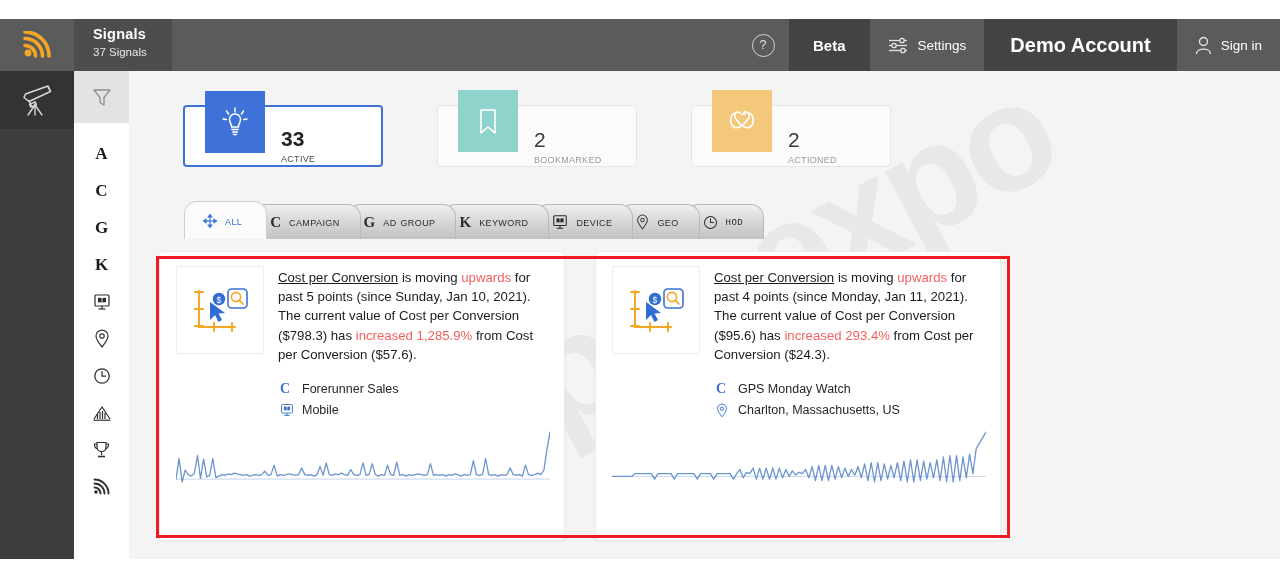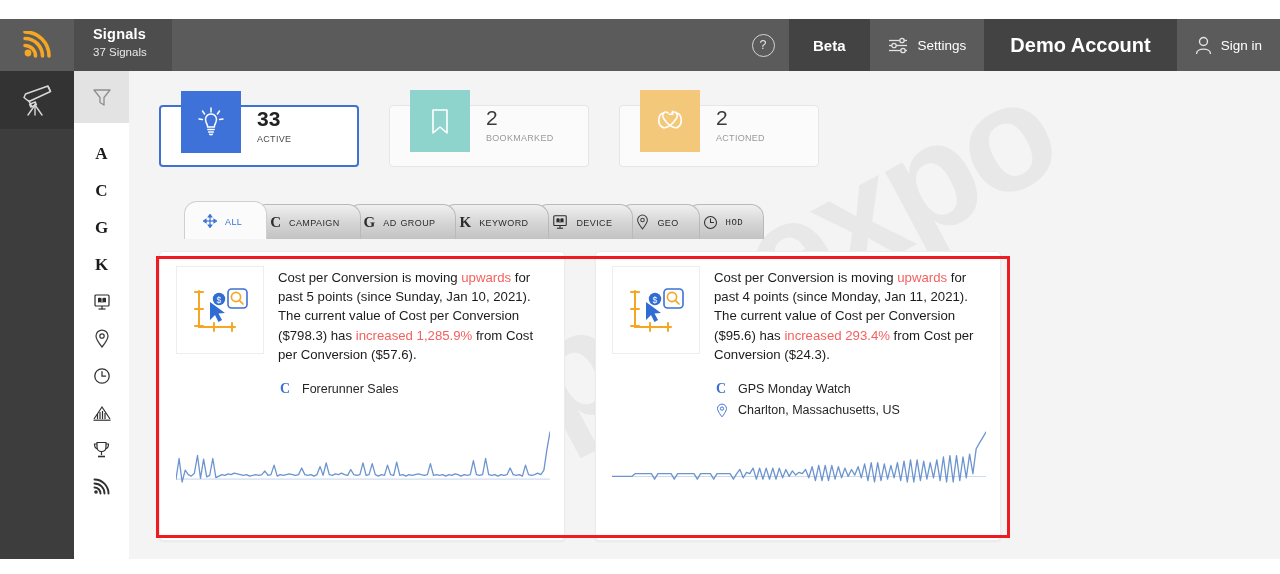--- a/index.html
+++ b/index.html
@@ -83,22 +83,23 @@
     font-size: 150px; font-weight: bold; color: #000;
     opacity: .045; transform: rotate(-28deg); letter-spacing: -6px;
     pointer-events: none; user-select: none; white-space: nowrap;
     font-family: "Liberation Sans", sans-serif;
   }
 
   
   .stats { position: absolute; left: 30px; top: 34px; display: flex; gap: 30px; }
   .stat {
     width: 200px; height: 62px; background: #fbfbfb; border: 1px solid #e6e6e6;
-    border-radius: 4px; display: flex; align-items: flex-start; position: relative;
+    border-radius: 4px; display: flex; align-items: flex-end; position: relative;
     cursor: pointer;
+    margin-left: 24px;
   }
   .stat.active { background: #fff; border: 2px solid #3d72d4; }
   .stat .sq {
     position: absolute; left: 20px; top: -16px; width: 60px; height: 62px;
     display: flex; align-items: center; justify-content: center;
   }
   .stat.active .sq { background: #3f72d9; }
   .stat.book .sq { background: #8fd3cd; }
   .stat.act  .sq { background: #f4c87a; }
   .stat .txt { margin-left: 96px; }
@@ -140,21 +141,21 @@
     border: 1px solid #ececec; border-radius: 4px;
     box-shadow: 0 1px 2px rgba(0,0,0,.05);
     padding: 14px 16px 0 16px; position: relative;
   }
   .scard-top { display: flex; gap: 14px; }
   .thumb {
     width: 88px; height: 88px; border: 1px solid #ededed; background: #fff;
     flex: 0 0 88px; display: flex; align-items: center; justify-content: center;
   }
   .desc { flex: 1; font-size: 13.2px; line-height: 19.2px; color: #1c1c1c; padding-top: 2px; }
-  .desc .u { }
+  .desc .u { text-decoration: underline; }
   .desc .red { color: #f4615f; }
   .meta { margin-top: 15px; margin-left: 104px; }
   .meta-row {
     display: flex; align-items: center; gap: 8px;
     font-size: 12.5px; color: #262626; height: 20px; margin-bottom: 1px;
   }
   .meta-row .mi { color: #3d72d4; display: flex; align-items: center; width: 14px;}
   .meta-row .mi.lt { font-family: "Liberation Serif", serif; font-weight: bold; font-size: 14px; }
   .spark { position: absolute; left: 16px; bottom: 52px; width: 374px; height: 62px; }
 
@@ -467,20 +468,31 @@
           <div class="desc">
             <span class="u">Cost per Conversion</span><span> is moving </span><span class="red">upwards</span><span> for past 5 points (since Sunday, Jan 10, 2021). The current value of Cost per Conversion ($798.3) has </span><span class="red">increased 1,285.9%</span><span> from Cost per Conversion ($57.6).</span>
           </div>
         </div>
 
         <div class="meta">
           <div class="meta-row">
             <span class="mi lt">C</span>
             <span>Forerunner Sales</span>
           </div>
+          <div class="meta-row">
+            <span class="mi">
+              <svg width="14" height="14" viewBox="0 0 18 18">
+                <rect x="2" y="2" width="14" height="11" rx="1" fill="none" stroke="#3d72d4" stroke-width="1.2"></rect>
+                <path d="M5 5.2 C5 4.4 8.6 4.4 8.6 5.6 L8.6 10 C8.6 9 5 9 5 9.8 Z M13 5.2 C13 4.4 9.4 4.4 9.4 5.6 L9.4 10 C9.4 9 13 9 13 9.8 Z" fill="#3d72d4"></path>
+                <line x1="9" y1="13" x2="9" y2="16" stroke="#3d72d4" stroke-width="1.2"></line>
+                <line x1="5.5" y1="16" x2="12.5" y2="16" stroke="#3d72d4" stroke-width="1.2"></line>
+              </svg>
+            </span>
+            <span>Mobile</span>
+          </div>
         </div>
 
         <svg class="spark" viewBox="0 0 374 62" preserveAspectRatio="none">
             <line x1="0" y1="53.1" x2="374" y2="53.1" stroke="#6c94cf" stroke-width="0.7" opacity="0.55"></line>
             <path d="M0.0 53.1 L3.1 32.5 L6.1 56.0 L9.2 44.2 L12.3 48.6 L15.3 50.1 L18.4 47.2 L21.5 29.5 L24.5 52.3 L27.6 33.2 L30.7 50.9 L33.7 49.4 L36.8 32.5 L39.9 51.6 L42.9 50.1 L46.0 48.6 L49.0 49.4 L52.1 47.9 L55.2 48.6 L58.2 47.2 L61.3 47.9 L64.4 48.6 L67.4 49.4 L70.5 48.6 L73.6 50.1 L76.6 49.4 L79.7 48.6 L82.8 49.4 L85.8 48.6 L88.9 45.0 L92.0 49.4 L95.0 48.6 L98.1 39.1 L101.2 50.1 L104.2 48.6 L107.3 49.4 L110.4 48.6 L113.4 47.9 L116.5 48.6 L119.6 49.4 L122.6 48.6 L125.7 42.0 L128.8 48.6 L131.8 49.4 L134.9 48.6 L138.0 50.1 L141.0 48.6 L144.1 40.6 L147.1 49.4 L150.2 36.9 L153.3 48.6 L156.3 49.4 L159.4 47.9 L162.5 48.6 L165.5 47.2 L168.6 48.6 L171.7 49.4 L174.7 43.5 L177.8 48.6 L180.9 49.4 L183.9 48.6 L187.0 36.9 L190.1 49.4 L193.1 48.6 L196.2 37.6 L199.3 48.6 L202.3 50.1 L205.4 48.6 L208.5 49.4 L211.5 39.1 L214.6 48.6 L217.7 49.4 L220.7 36.1 L223.8 49.4 L226.9 48.6 L229.9 50.1 L233.0 48.6 L236.0 49.4 L239.1 48.6 L242.2 47.9 L245.2 48.6 L248.3 49.4 L251.4 48.6 L254.4 37.6 L257.5 49.4 L260.6 48.6 L263.6 49.4 L266.7 48.6 L269.8 50.1 L272.8 48.6 L275.9 49.4 L279.0 47.9 L282.0 48.6 L285.1 50.1 L288.2 48.6 L291.2 49.4 L294.3 48.6 L297.4 34.7 L300.4 48.6 L303.5 49.4 L306.6 48.6 L309.6 32.5 L312.7 48.6 L315.8 49.4 L318.8 48.6 L321.9 50.1 L325.0 48.6 L328.0 49.4 L331.1 48.6 L334.1 42.0 L337.2 48.6 L340.3 49.4 L343.3 48.6 L346.4 50.1 L349.5 39.1 L352.5 48.6 L355.6 49.4 L358.7 48.6 L361.7 47.2 L364.8 48.6 L367.9 44.2 L370.9 23.6 L374.0 6.0" fill="none" stroke="#6c94cf" stroke-width="1.3" stroke-linejoin="round" stroke-linecap="round"></path>
           </svg>
       </div>
 
       <div class="scard">
         <div class="scard-top">

